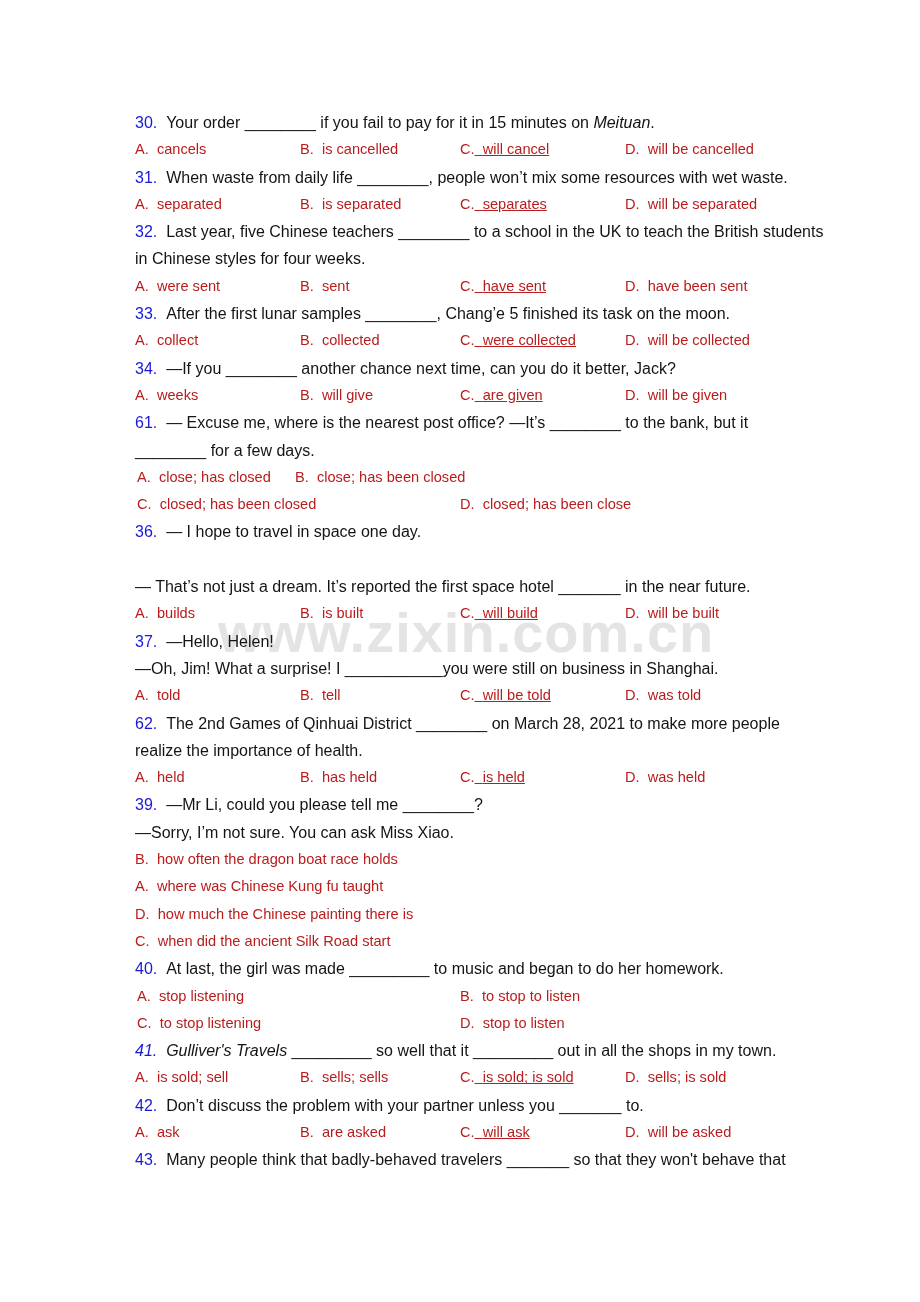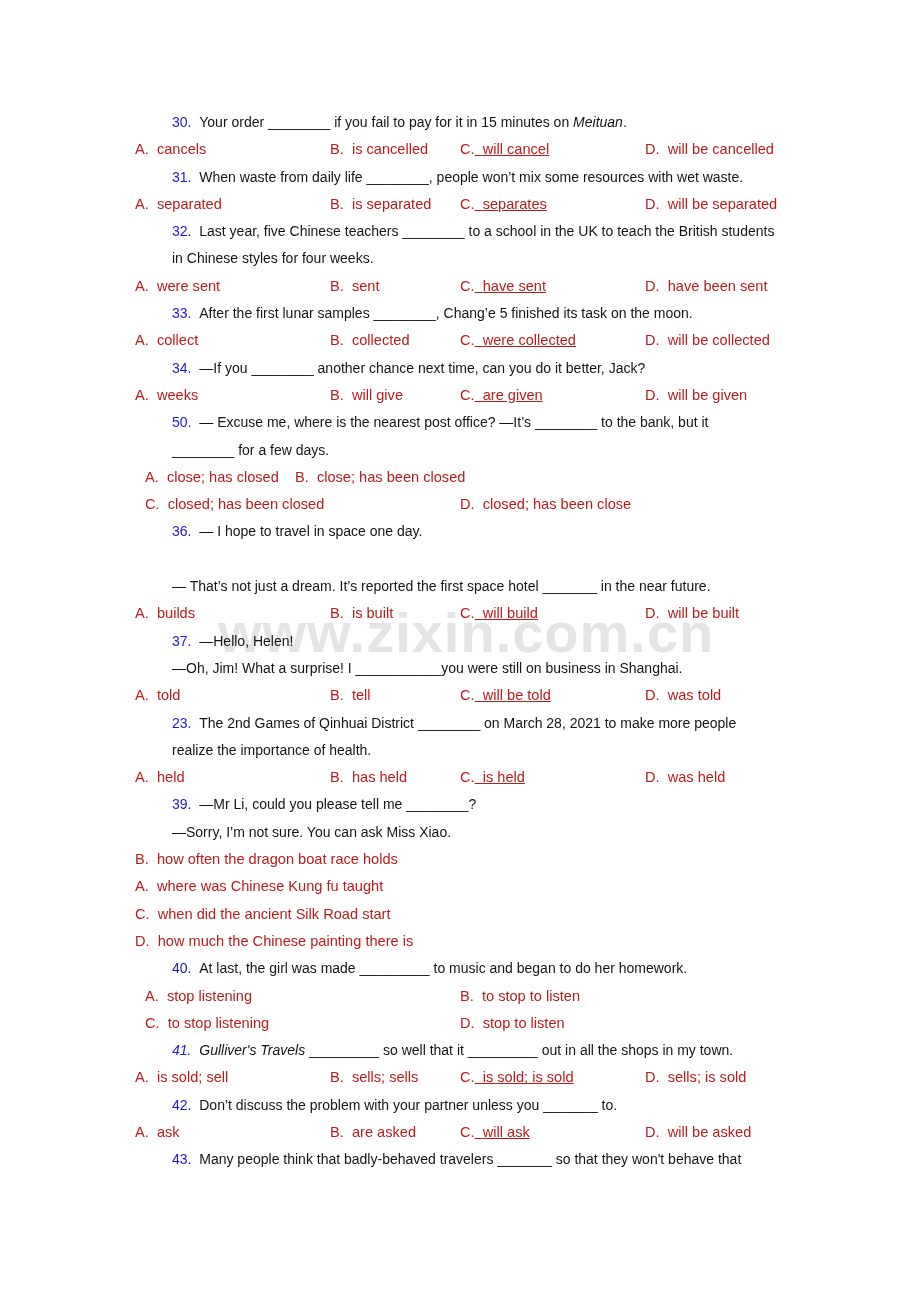--- a/index.html
+++ b/index.html
@@ -48,24 +48,23 @@
     position: absolute;
     left: 135px;
     top: 109px;
     width: 660px;
   }
 
   .line {
     position: relative;
     height: 27.3px;
     line-height: 27.3px;
-    font-size: 14px;
+    font-size: 16px;
     white-space: nowrap;
     color: #141414;
-    margin-left: 37px;
   }
   .line.blank { height: 27.3px; }
 
   .qnum {
     color: #1a1ad6;
     font-weight: 400;
   }
   .qnum.italic { font-style: italic; }
 
   .qtext { color: #141414; }
@@ -78,29 +77,29 @@
     line-height: 27.3px;
     font-size: 14.6px;
     white-space: nowrap;
   }
   .opt {
     position: absolute;
     top: 0;
     color: #b91c1c;
   }
   .c1 { left: 0px; }
-  .c2 { left: 165px; margin-left: 30px; }
+  .c2 { left: 165px; }
   .c3 { left: 325px; text-decoration: underline; }
-  .c4 { left: 490px; margin-left: 20px; }
+  .c4 { left: 490px; }
 
   
   .c2n { left: 160px; text-align: right; }
 
   
-  .h1 { left: 10px; }
+  .h1 { left: 2px; }
   .h2 { left: 325px; text-align: right; }
 
   .olet { display: inline-block; }
   .olet::after { content: ""; }
 </style>
 </head>
 <body>
 
 <div id="watermark">www.zixin.com.cn</div>
 
@@ -135,21 +134,21 @@
         <span class="opt c3"><span class="olet">C.</span>&nbsp;&nbsp;<span>were collected</span></span>
         <span class="opt c4"><span class="olet">D.</span>&nbsp;&nbsp;<span>will be collected</span></span>
       </div>
       <div class="line"><span class="qnum">34.</span>&nbsp;&nbsp;<span class="qtext">—If you ________ another chance next time, can you do it better, Jack?</span></div>
       <div class="opts">
         <span class="opt c1"><span class="olet">A.</span>&nbsp;&nbsp;<span>weeks</span></span>
         <span class="opt c2"><span class="olet">B.</span>&nbsp;&nbsp;<span>will give</span></span>
         <span class="opt c3"><span class="olet">C.</span>&nbsp;&nbsp;<span>are given</span></span>
         <span class="opt c4"><span class="olet">D.</span>&nbsp;&nbsp;<span>will be given</span></span>
       </div>
-      <div class="line"><span class="qnum">50.</span>&nbsp;&nbsp;<span class="qtext">— Excuse me, where is the nearest post office?  —It’s ________ to the bank, but it</span></div>
+      <div class="line"><span class="qnum">61.</span>&nbsp;&nbsp;<span class="qtext">— Excuse me, where is the nearest post office?  —It’s ________ to the bank, but it</span></div>
       <div class="line"><span class="qtext">________ for a few days.</span></div>
       <div class="opts">
         <span class="opt h1"><span class="olet">A.</span>&nbsp;&nbsp;<span>close; has closed</span></span>
         <span class="opt c2n"><span class="olet">B.</span>&nbsp;&nbsp;<span>close; has been closed</span></span>
       </div>
       <div class="opts">
         <span class="opt h1"><span class="olet">C.</span>&nbsp;&nbsp;<span>closed; has been closed</span></span>
         <span class="opt h2"><span class="olet">D.</span>&nbsp;&nbsp;<span>closed; has been close</span></span>
       </div>
       <div class="line"><span class="qnum">36.</span>&nbsp;&nbsp;<span class="qtext">— I hope to travel in space one day.</span></div>
@@ -162,41 +161,41 @@
         <span class="opt c4"><span class="olet">D.</span>&nbsp;&nbsp;<span>will be built</span></span>
       </div>
       <div class="line"><span class="qnum">37.</span>&nbsp;&nbsp;<span class="qtext">—Hello, Helen!</span></div>
       <div class="line"><span class="qtext">—Oh, Jim! What a surprise! I ___________you were still on business in Shanghai.</span></div>
       <div class="opts">
         <span class="opt c1"><span class="olet">A.</span>&nbsp;&nbsp;<span>told</span></span>
         <span class="opt c2"><span class="olet">B.</span>&nbsp;&nbsp;<span>tell</span></span>
         <span class="opt c3"><span class="olet">C.</span>&nbsp;&nbsp;<span>will be told</span></span>
         <span class="opt c4"><span class="olet">D.</span>&nbsp;&nbsp;<span>was told</span></span>
       </div>
-      <div class="line"><span class="qnum">23.</span>&nbsp;&nbsp;<span class="qtext">The 2nd Games of Qinhuai District ________ on March 28, 2021 to make more people</span></div>
+      <div class="line"><span class="qnum">62.</span>&nbsp;&nbsp;<span class="qtext">The 2nd Games of Qinhuai District ________ on March 28, 2021 to make more people</span></div>
       <div class="line"><span class="qtext">realize the importance of health.</span></div>
       <div class="opts">
         <span class="opt c1"><span class="olet">A.</span>&nbsp;&nbsp;<span>held</span></span>
         <span class="opt c2"><span class="olet">B.</span>&nbsp;&nbsp;<span>has held</span></span>
         <span class="opt c3"><span class="olet">C.</span>&nbsp;&nbsp;<span>is held</span></span>
         <span class="opt c4"><span class="olet">D.</span>&nbsp;&nbsp;<span>was held</span></span>
       </div>
       <div class="line"><span class="qnum">39.</span>&nbsp;&nbsp;<span class="qtext">—Mr Li, could you please tell me ________?</span></div>
       <div class="line"><span class="qtext">—Sorry, I’m not sure. You can ask Miss Xiao.</span></div>
       <div class="opts">
         <span class="opt c1"><span class="olet">B.</span>&nbsp;&nbsp;<span>how often the dragon boat race holds</span></span>
       </div>
       <div class="opts">
         <span class="opt c1"><span class="olet">A.</span>&nbsp;&nbsp;<span>where was Chinese Kung fu taught</span></span>
       </div>
       <div class="opts">
+        <span class="opt c1"><span class="olet">D.</span>&nbsp;&nbsp;<span>how much the Chinese painting there is</span></span>
+      </div>
+      <div class="opts">
         <span class="opt c1"><span class="olet">C.</span>&nbsp;&nbsp;<span>when did the ancient Silk Road start</span></span>
-      </div>
-      <div class="opts">
-        <span class="opt c1"><span class="olet">D.</span>&nbsp;&nbsp;<span>how much the Chinese painting there is</span></span>
       </div>
       <div class="line"><span class="qnum">40.</span>&nbsp;&nbsp;<span class="qtext">At last, the girl was made _________ to music and began to do her homework.</span></div>
       <div class="opts">
         <span class="opt h1"><span class="olet">A.</span>&nbsp;&nbsp;<span>stop listening</span></span>
         <span class="opt h2"><span class="olet">B.</span>&nbsp;&nbsp;<span>to stop to listen</span></span>
       </div>
       <div class="opts">
         <span class="opt h1"><span class="olet">C.</span>&nbsp;&nbsp;<span>to stop listening</span></span>
         <span class="opt h2"><span class="olet">D.</span>&nbsp;&nbsp;<span>stop to listen</span></span>
       </div>

